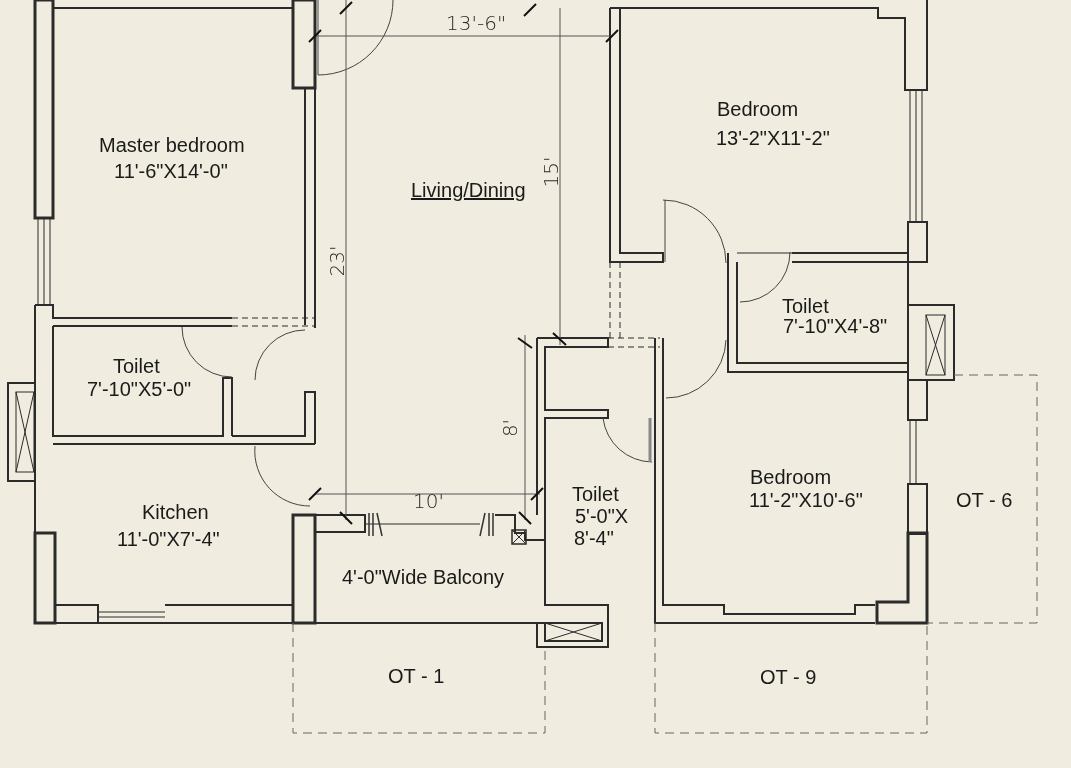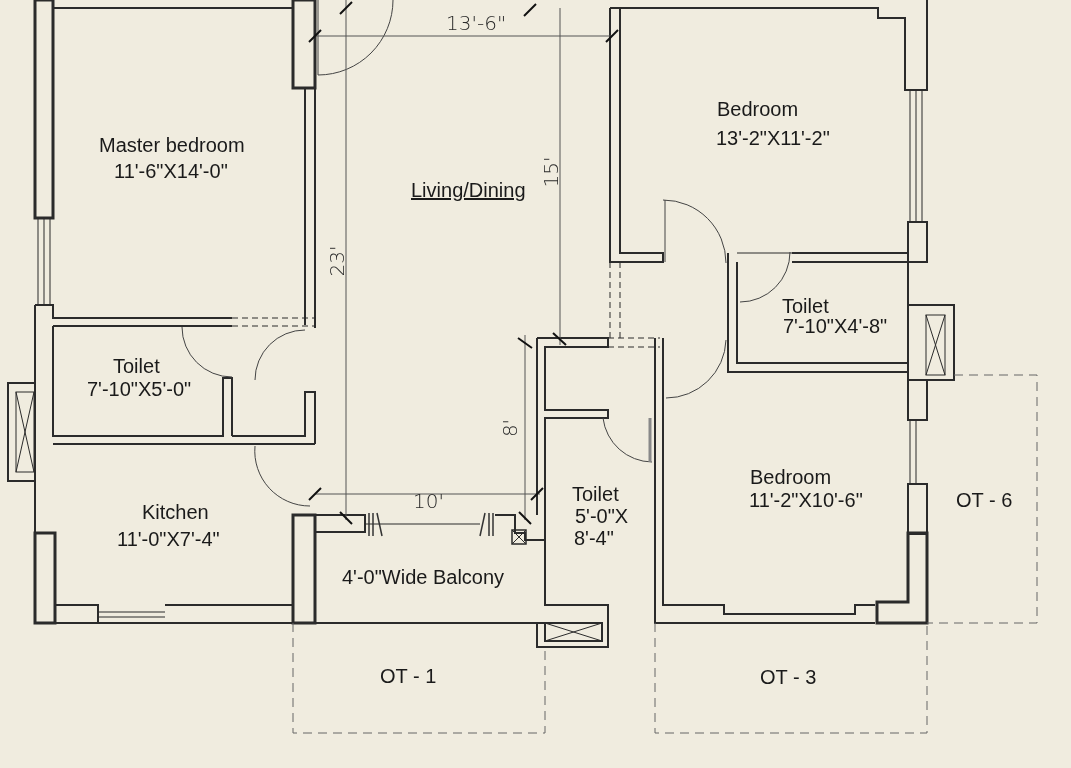--- a/index.html
+++ b/index.html
@@ -167,21 +167,21 @@
 
 <div class="lbl" style="left:572px;top:483px;">Toilet</div>
 <div class="lbl" style="left:575px;top:505px;">5'-0"X</div>
 <div class="lbl" style="left:574px;top:527px;">8'-4"</div>
 
 <div class="lbl" style="left:750px;top:466px;">Bedroom</div>
 <div class="lbl" style="left:749px;top:489px;">11'-2"X10'-6"</div>
 
 <div class="lbl" style="left:342px;top:566px;">4'-0"Wide Balcony</div>
 
-<div class="lbl" style="left:380px;top:665px;">OT - 1</div>
-<div class="lbl" style="left:760px;top:666px;">OT - 3</div>
+<div class="lbl" style="left:388px;top:665px;">OT - 1</div>
+<div class="lbl" style="left:760px;top:666px;">OT - 9</div>
 <div class="lbl" style="left:956px;top:489px;">OT - 6</div>
 
 <div class="dim" style="left:446px;top:11px;">13'-6"</div>
 <div class="dim rot" style="left:536px;top:160px;">15'</div>
 <div class="dim rot" style="left:322px;top:249px;">23'</div>
 <div class="dim" style="left:413px;top:489px;">10'</div>
 <div class="dim rot" style="left:501px;top:416px;">8'</div>
 
 </body></html>

